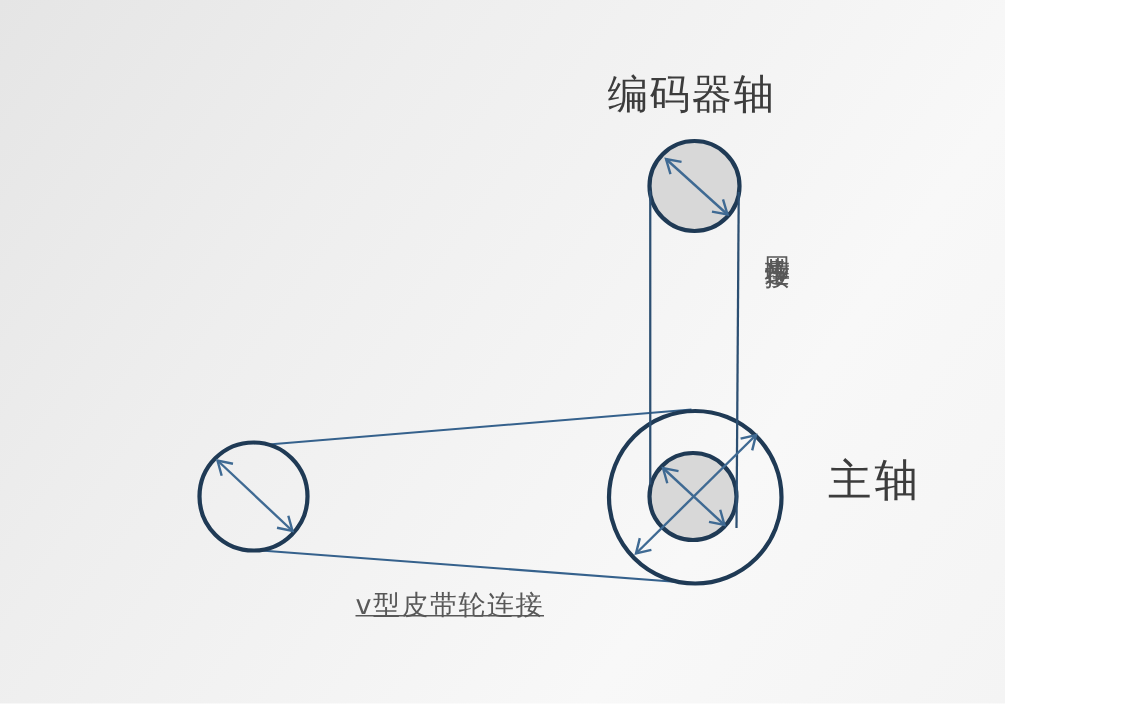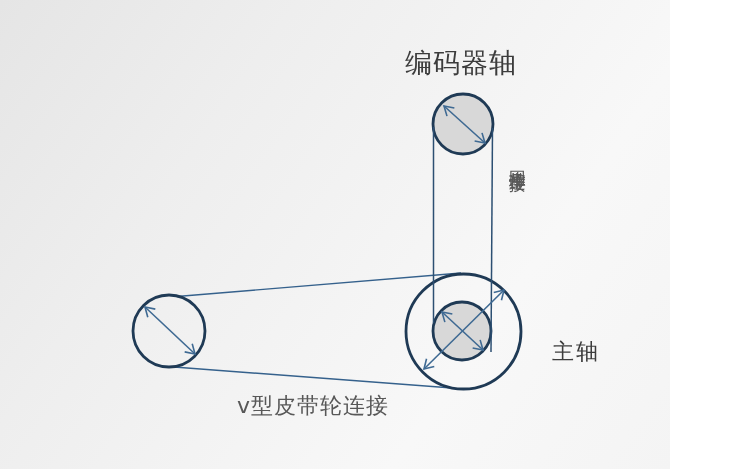--- a/index.html
+++ b/index.html
@@ -24,28 +24,28 @@
     white-space: nowrap;
     user-select: none;
   }
   .lbl-dark {
     color: #3c3c3c;
     font-size: 27px;
     letter-spacing: 1px;
   }
   .lbl-main {
     color: #3c3c3c;
-    font-size: 22px;
+    font-size: 29px;
     letter-spacing: 2px;
-    margin-top: 36px;
   }
   .lbl-gray {
     color: #585858;
-    font-size: 22px;
+    font-size: 18px;
     letter-spacing: 1px;
+    text-decoration: underline;
   }
   .lbl-vertical {
     writing-mode: vertical-rl;
     color: #585858;
     font-size: 17px;
     letter-spacing: 1px;
     line-height: 1.1;
   }
 </style>
 </head>

